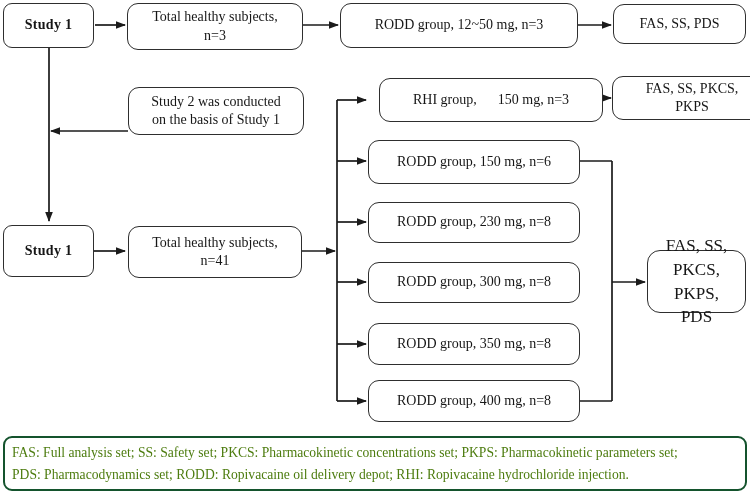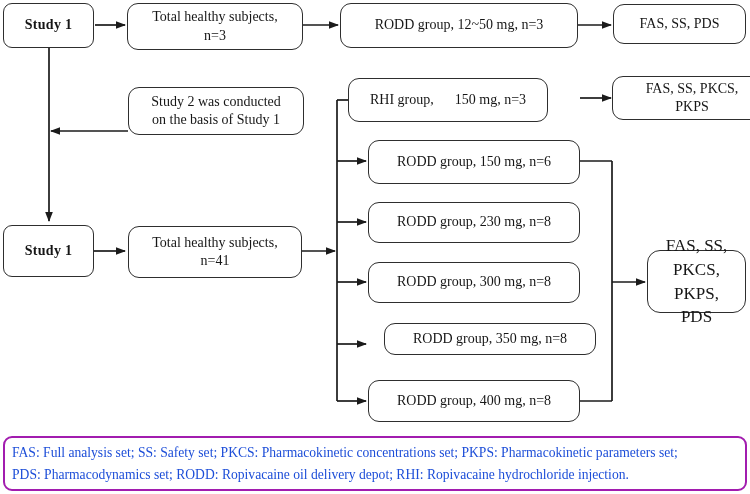--- a/index.html
+++ b/index.html
@@ -36,27 +36,27 @@
   .box.study {
     font-weight: 700;
     font-size: 14px;
     letter-spacing: 0.3px;
     border-radius: 9px;
   }
   .legend {
     position: absolute;
     left: 3px; top: 436px;
     width: 744px; height: 55px;
-    border: 2px solid #a21caf;
+    border: 2px solid #14532d;
     border-radius: 9px;
     background: #ffffff;
     padding: 4px 7px;
     font-size: 13.6px;
     line-height: 21.5px;
-    color: #1d4ed8;
+    color: #4d7c0f;
   }
   .legend div { white-space: nowrap; }
 </style>
 </head>
 <body>
 
 <div class="canvas">
 
   <svg class="connectors" viewBox="0 0 750 494" xmlns="http://www.w3.org/2000/svg">
     <defs>
@@ -93,27 +93,27 @@
   <div class="box" style="left:340px; top:3px; width:238px; height:45px;">RODD group, 12~50 mg, n=3</div>
   <div class="box" style="left:613px; top:4px; width:133px; height:40px;">FAS, SS, PDS</div>
 
   <div class="box" style="left:128px; top:87px; width:176px; height:48px;">Study 2 was conducted
 on the basis of Study 1</div>
 
   <div class="box study" style="left:3px; top:225px; width:91px; height:52px;">Study 1</div>
   <div class="box" style="left:128px; top:226px; width:174px; height:52px;">Total healthy subjects,
 n=41</div>
 
-  <div class="box" style="left:348px; top:78px; width:200px; height:44px;">RHI group,      150 mg, n=3</div>
+  <div class="box" style="left:379px; top:78px; width:224px; height:44px;">RHI group,      150 mg, n=3</div>
   <div class="box" style="left:612px; top:76px; width:160px; height:44px;">FAS, SS, PKCS,
 PKPS</div>
   <div class="box" style="left:368px; top:140px; width:212px; height:44px;">RODD group, 150 mg, n=6</div>
   <div class="box" style="left:368px; top:202px; width:212px; height:41px;text-align:center;">RODD group, 230 mg, n=8</div>
   <div class="box" style="left:368px; top:262px; width:212px; height:41px;">RODD group, 300 mg, n=8</div>
-  <div class="box" style="left:384px; top:323px; width:212px; height:32px;">RODD group, 350 mg, n=8</div>
+  <div class="box" style="left:368px; top:323px; width:212px; height:42px;">RODD group, 350 mg, n=8</div>
   <div class="box" style="left:368px; top:380px; width:212px; height:42px;">RODD group, 400 mg, n=8</div>
 
   <div class="box" style="left:647px; top:250px; width:99px; height:63px; line-height:1.4; font-size:17px; border-radius:13px;">FAS, SS,
 PKCS, PKPS,
 PDS</div>
 
   <div class="legend">
     <div>FAS: Full analysis set; SS: Safety set; PKCS: Pharmacokinetic concentrations set; PKPS: Pharmacokinetic parameters set;</div>
     <div>PDS: Pharmacodynamics set; RODD: Ropivacaine oil delivery depot; RHI: Ropivacaine hydrochloride injection.</div>
   </div>

